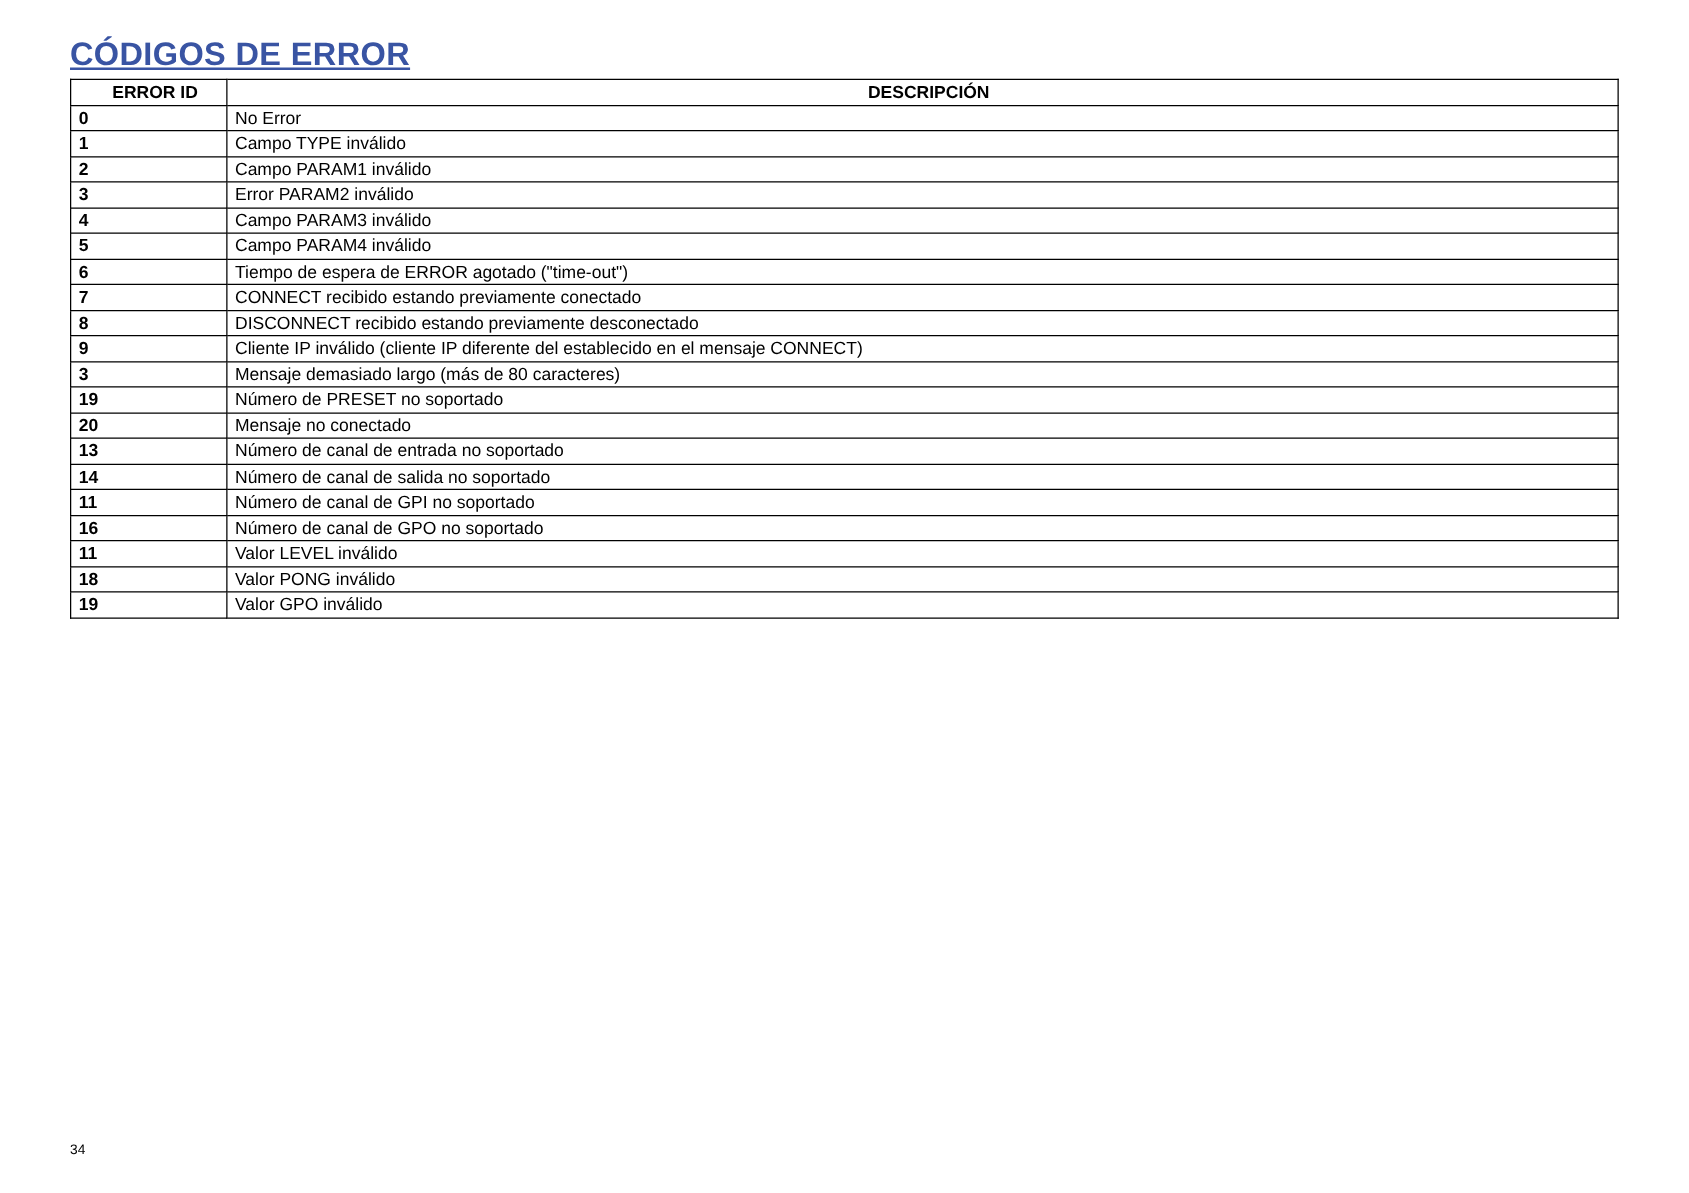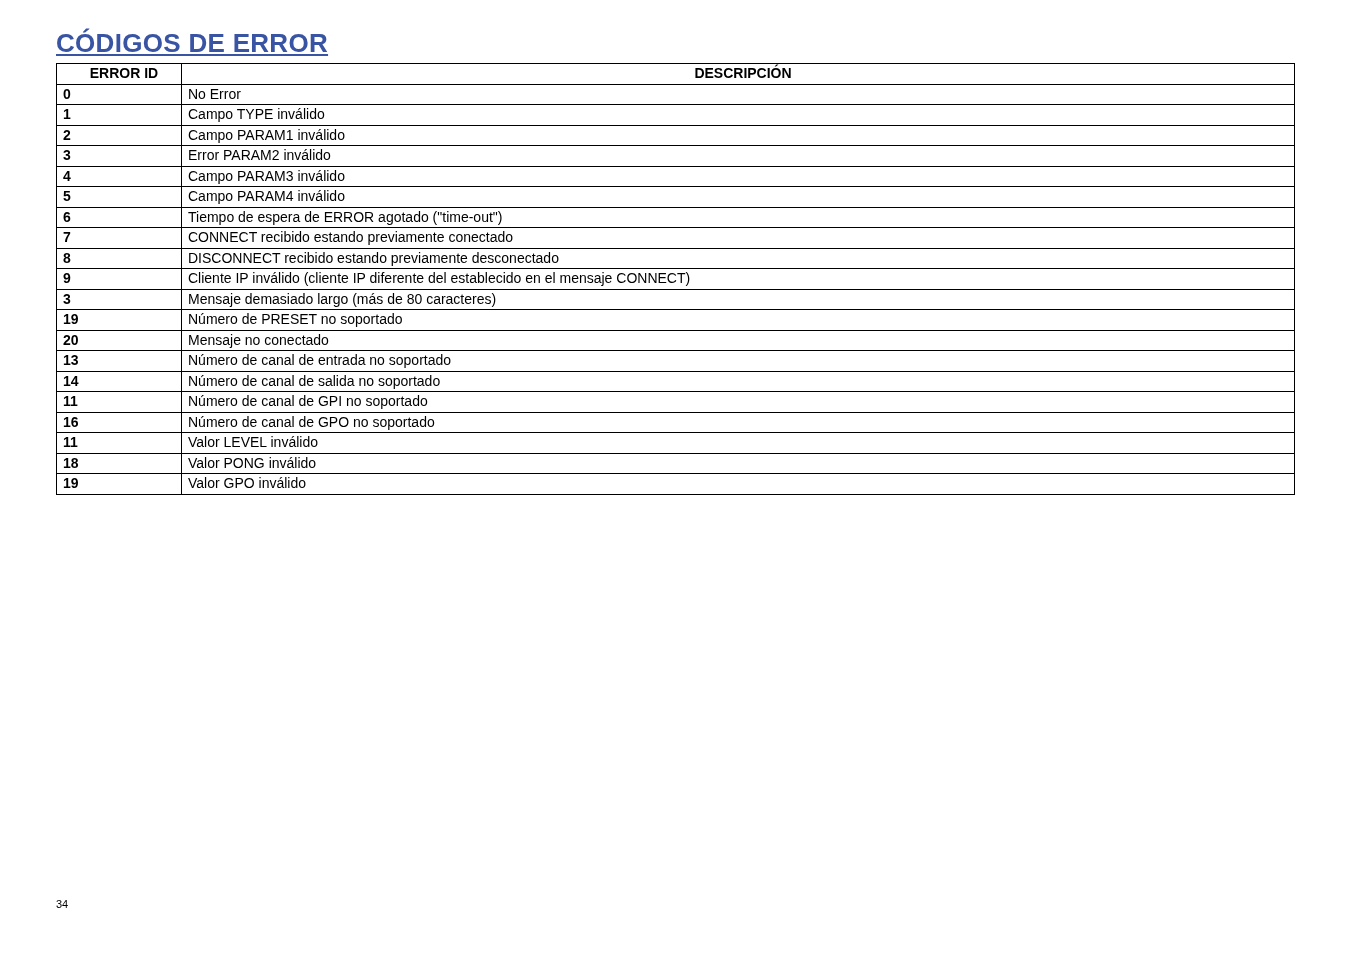--- a/index.html
+++ b/index.html
@@ -46,21 +46,21 @@
     text-align: center;
     padding-left: 16px;
   }
   col.col-id { width: 125px; }
   table.error-table td.id-cell {
     font-weight: bold;
   }
   .page-number {
     position: absolute;
     left: 56px;
-    bottom: 44px;
+    bottom: 28px;
     font-size: 11px;
     color: #000;
   }
 </style>
 </head>
 <body>
 
 <div class="page">
 
   <h1 class="title">CÓDIGOS DE ERROR</h1>

